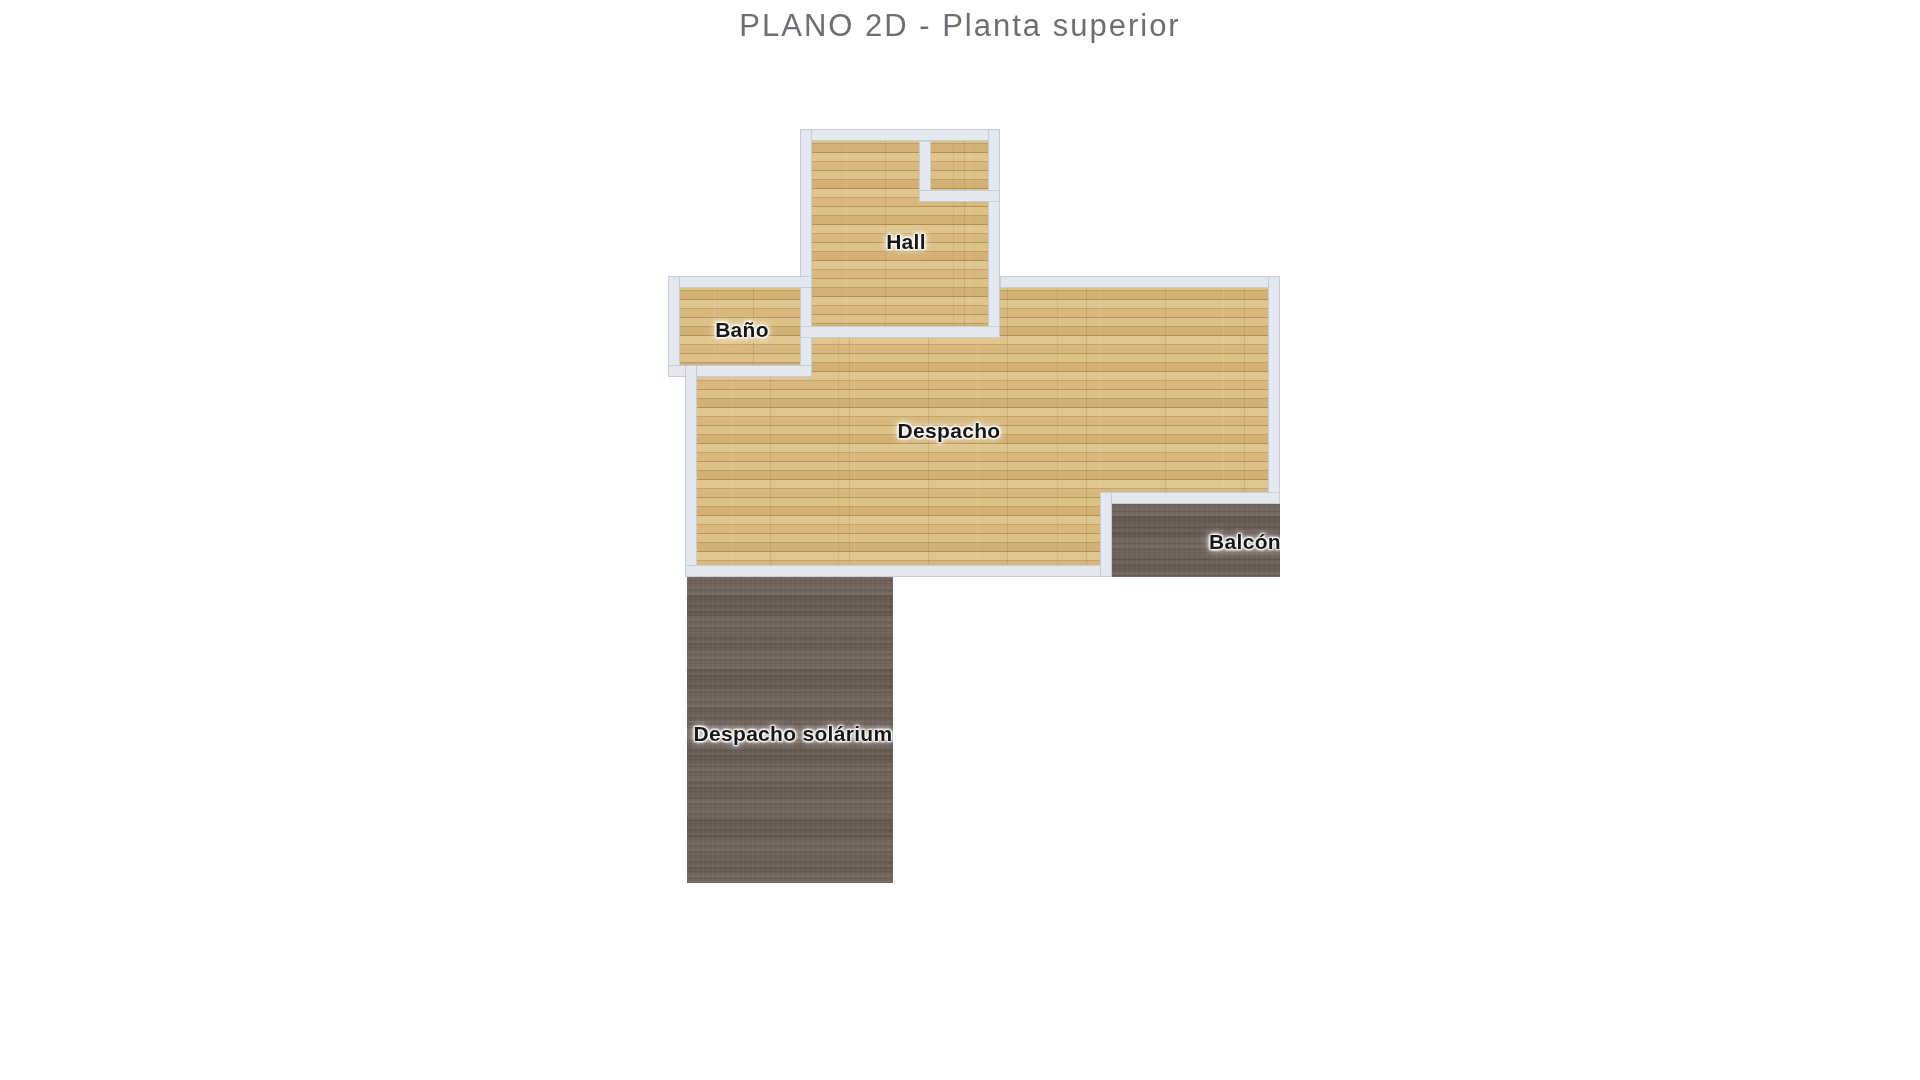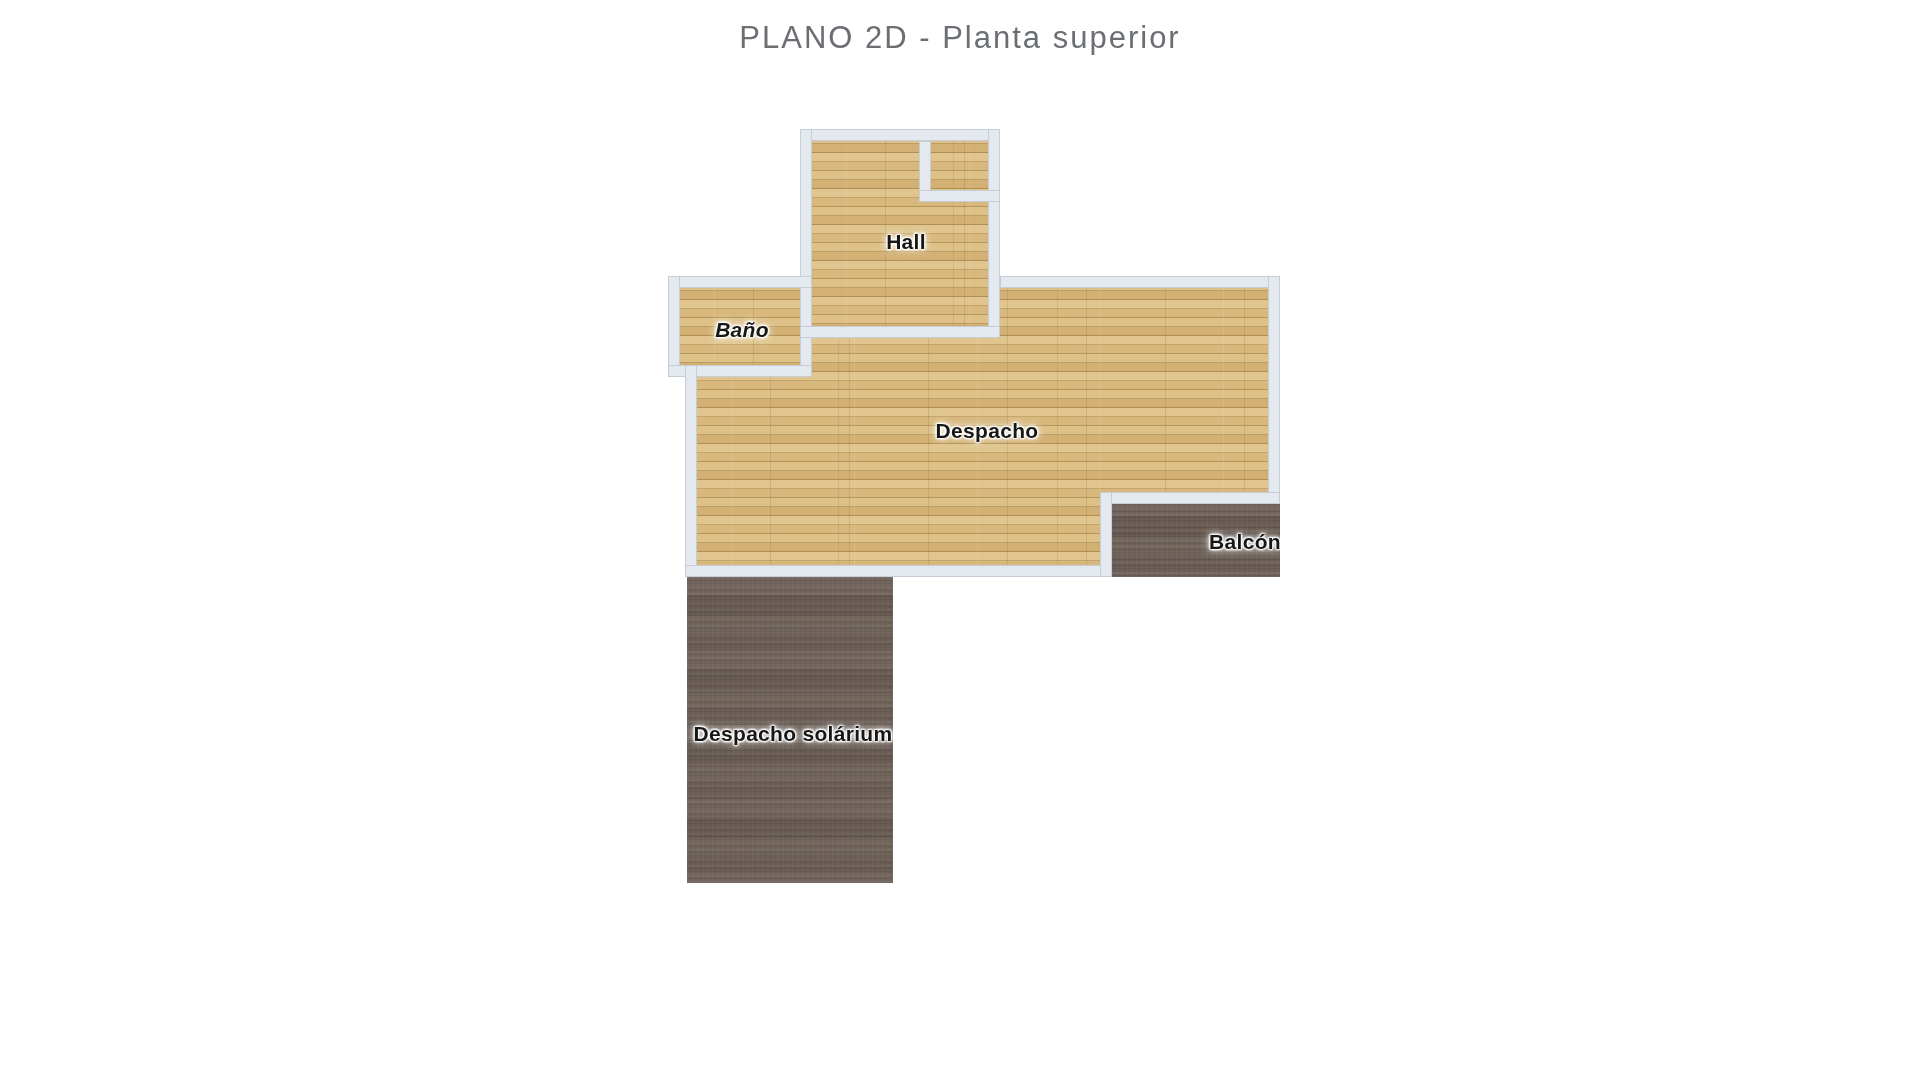--- a/index.html
+++ b/index.html
@@ -20,21 +20,20 @@
   .plan-title {
     position: absolute;
     left: 0; top: 8px;
     width: 1920px;
     text-align: center;
     font-size: 31px;
     font-weight: 400;
     letter-spacing: 2px;
     color: var(--title-color, #6b6f73);
     white-space: nowrap;
-    margin-top: 12px;
   }
   .wall {
     position: absolute;
     background: var(--wall-fill, #e4e8ef);
     border: 1px solid var(--wall-line, #c7cdd7);
     box-sizing: border-box;
   }
   .floor { position: absolute; }
   .floor-wood {
     background-color: var(--wood-base, #d8b97e);
@@ -105,18 +104,18 @@
 
   <div class="wall" style="left:1000px; top:276px; width:280px; height:12px;"></div>
   <div class="wall" style="left:1268px; top:276px; width:12px; height:228px;"></div>
   <div class="wall" style="left:685px; top:365px; width:12px; height:212px;"></div>
   <div class="wall" style="left:685px; top:565px; width:425px; height:12px;"></div>
 
   <div class="wall" style="left:1100px; top:492px; width:180px; height:12px;"></div>
   <div class="wall" style="left:1100px; top:492px; width:12px; height:85px;"></div>
 
   <div class="room-label" style="left:902px; top:242px;padding-left:8px;">Hall</div>
-  <div class="room-label" style="left:742px; top:330px;font-style:italic;">Baño</div>
-  <div class="room-label" style="left:987px; top:431px;text-align:center;">Despacho</div>
+  <div class="room-label" style="left:742px; top:330px;">Baño</div>
+  <div class="room-label" style="left:949px; top:431px;text-align:center;">Despacho</div>
   <div class="room-label" style="left:1197px; top:542px;margin-left:48px;">Balcón</div>
   <div class="room-label" style="left:793px; top:734px;">Despacho solárium</div>
 
 </div>
 
 </body></html>

